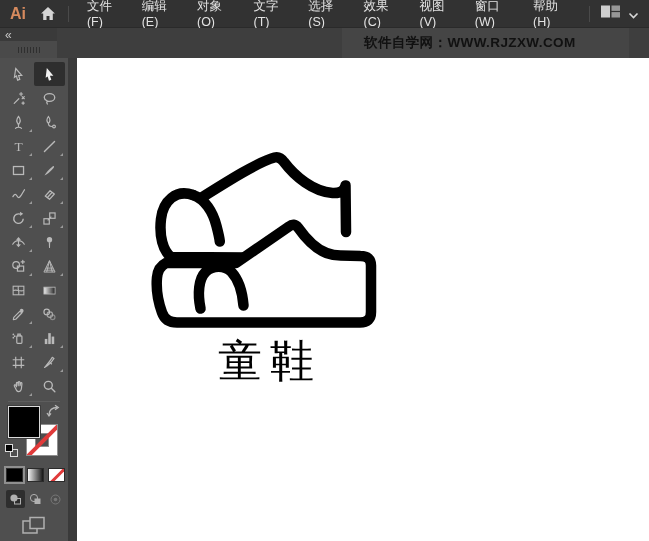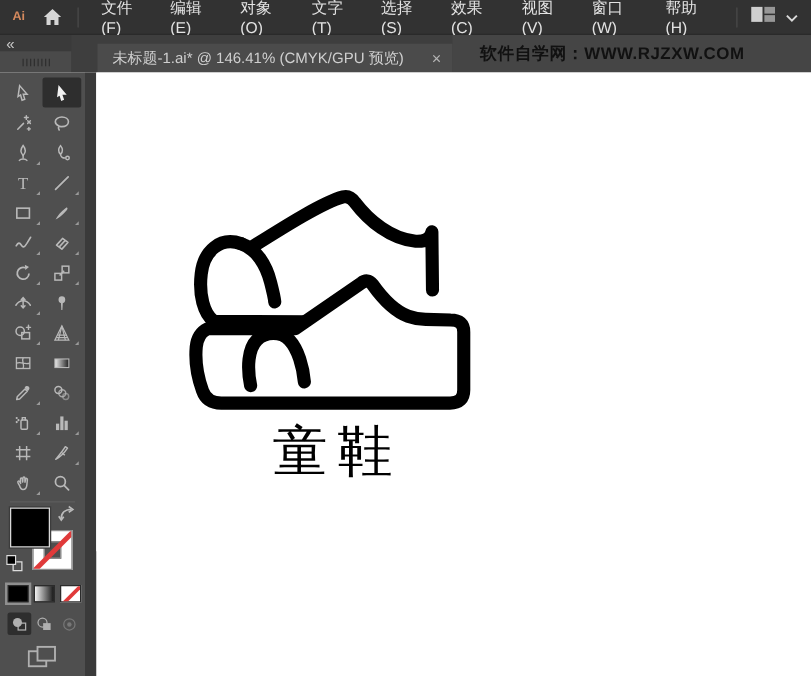--- a/index.html
+++ b/index.html
@@ -4,21 +4,21 @@
 <style>
   * { margin:0; padding:0; box-sizing:border-box; }
   html,body { width:649px; height:541px; overflow:hidden; background:#2c2c2c;
               font-family:"Liberation Sans", sans-serif; }
   .app { position:relative; width:649px; height:541px; }
 
   
   .menubar { position:absolute; left:0; top:0; width:649px; height:28px;
              background:#323232; display:flex; align-items:center;
              border-bottom:1px solid #2a2a2a; }
-  .ai-logo { color:#d68a5e; font-weight:bold; font-size:10px; margin-left:10px;
+  .ai-logo { color:#d68a5e; font-weight:bold; font-size:16px; margin-left:10px;
              letter-spacing:0; }
   .home-btn { margin-left:14px; display:flex; align-items:center; }
   .vdiv { width:1px; height:16px; background:#4a4a4a; margin:0 8px 0 12px; }
   .menu { display:flex; align-items:center; gap:0; }
   .menu span { color:#e3e3e3; font-size:12.5px; padding:0 10px; cursor:default; }
   .menubar-right { margin-left:auto; display:flex; align-items:center; margin-right:10px; }
   .menubar-right .vdiv { margin:0 10px; }
   .chev { margin-left:7px; }
 
   
@@ -27,21 +27,21 @@
   .tools-header { position:absolute; left:0; top:0; width:57px; height:30px;
                   background:#3a3a3a; }
   .collapse { position:absolute; left:5px; top:0px; color:#c8c8c8; font-size:12px; }
   .gripbox { position:absolute; left:0; top:13px; width:57px; height:17px;
              background:#4a4a4a; display:flex; align-items:center; justify-content:center; gap:2px; }
   .gripbox i { display:block; width:1px; height:6px; background:#2f2f2f; }
   .tab { position:absolute; left:78px; top:7px; width:284px; height:23px;
          background:#4b4b4b; display:flex; align-items:center; }
   .tab-title { color:#cfcfcf; font-size:12px; padding-left:12px; white-space:nowrap; }
   .tab-close { margin-left:auto; margin-right:9px; color:#b5b5b5; font-size:13px; }
-  .watermark { position:absolute; left:362px; top:0; width:287px; height:30px;
+  .watermark { position:absolute; left:342px; top:0; width:287px; height:30px;
                background:#454545; display:flex; align-items:center;
                color:#111; font-size:13.5px; font-weight:600; padding-left:22px;
                letter-spacing:.4px; white-space:nowrap; }
 
   
   .body { position:absolute; left:0; top:58px; width:649px; height:483px; background:#fff; }
   .strip { position:absolute; left:68px; top:0; width:9px; height:483px; background:#3a3a3a; }
 
   
   .toolbar { position:absolute; left:0; top:0; width:68px; height:483px;
@@ -148,24 +148,20 @@
           <i></i>
           <i></i>
           <i></i>
           <i></i>
           <i></i>
           <i></i>
           <i></i>
           <i></i>
         </div>
     </div>
-    <div class="tab">
-      <span class="tab-title">未标题-1.ai* @ 146.41% (CMYK/GPU 预览)</span>
-      <span class="tab-close">×</span>
-    </div>
     <div class="watermark">软件自学网：WWW.RJZXW.COM</div>
   </div>
 
   <div class="body">
 
     <div class="toolbar">
       <div class="tools-grid" id="tools-grid">
           <div class="tool">
             <svg width="15" height="15" viewBox="0 0 14 14">
               <path d="M4.4 1.4 L10 7.9 7.1 7.9 8.2 11.6 6.2 12.3 5.1 8.4 3.2 9.6 Z" fill="none" stroke="currentColor" stroke-width="1.1"></path>

